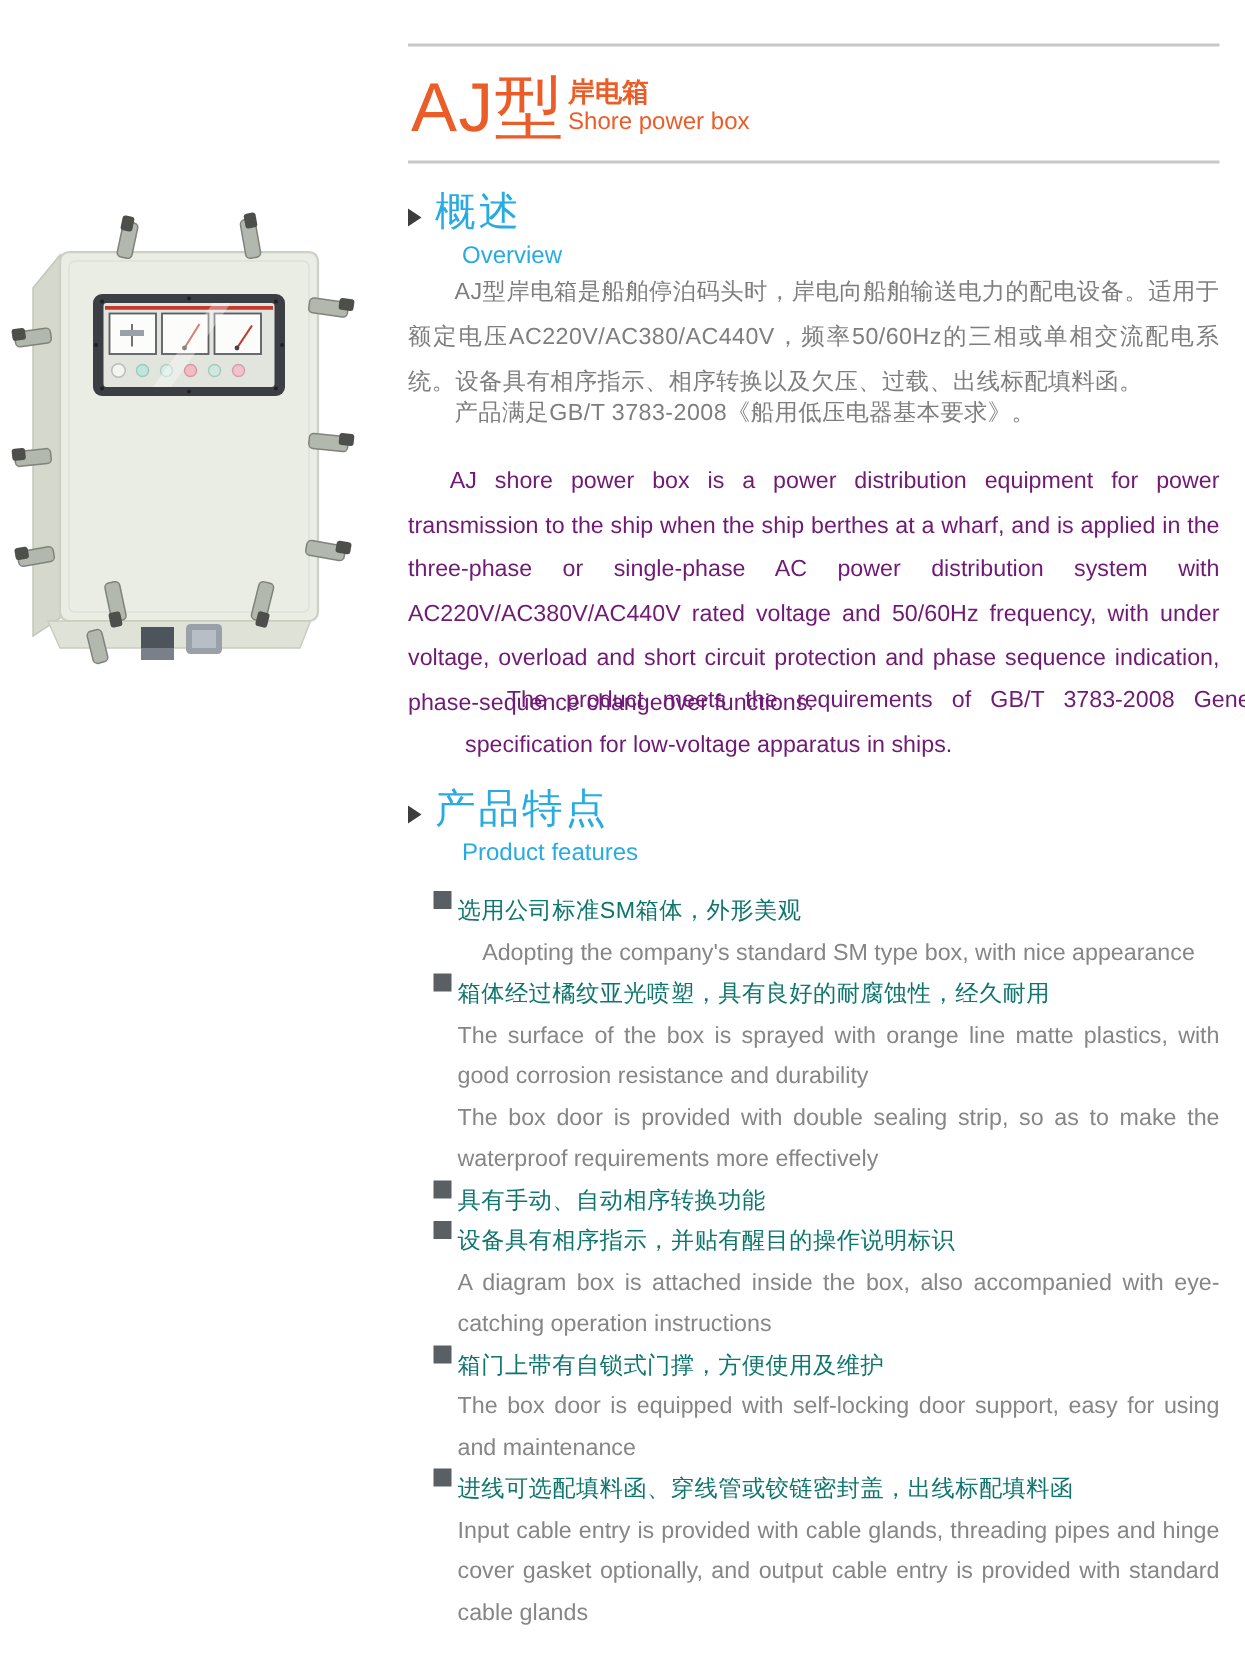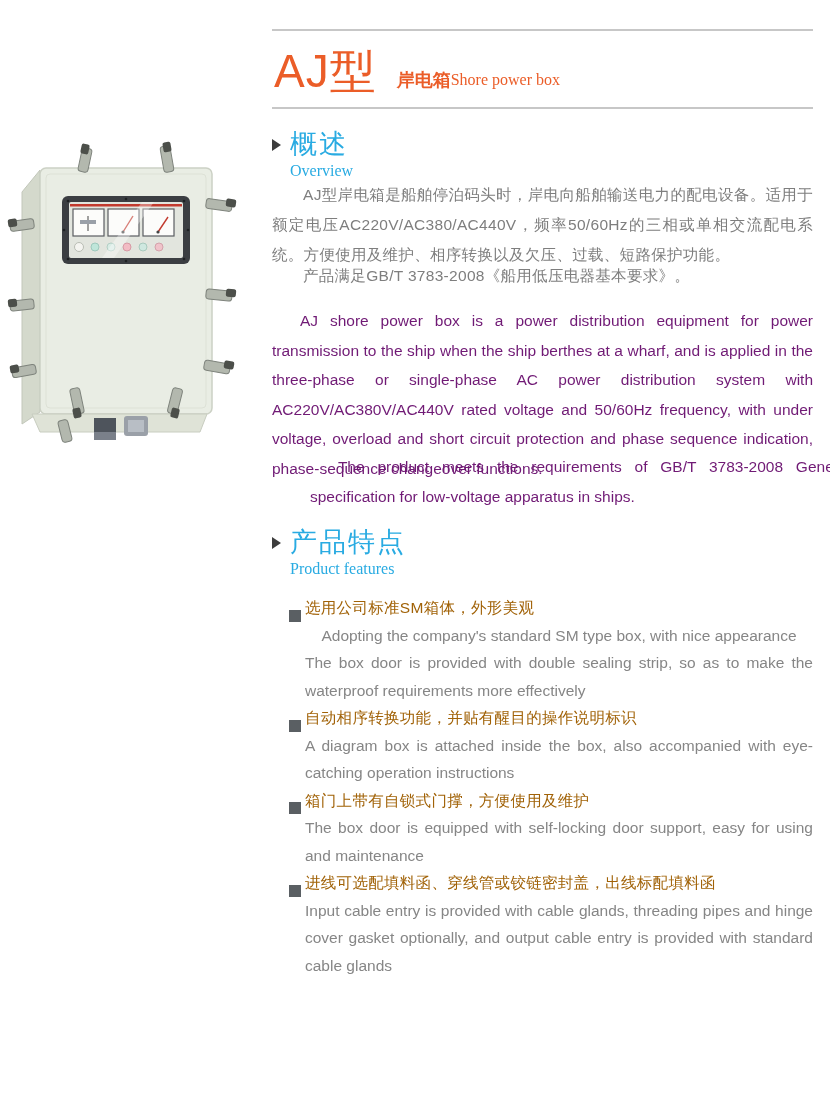--- a/index.html
+++ b/index.html
@@ -35,61 +35,61 @@
 
   .title-block {
     position: absolute; left: 2px; top: 48px;
     display: flex; align-items: flex-end;
     color: #eb5d28;
   }
   .title-model {
     font-size: 46px; line-height: 1;
     letter-spacing: 1px; font-weight: normal;
   }
-  .title-sub { display: flex; flex-direction: row; margin-left: 20px; padding-bottom: 3px; font-family: Liberation Serif, serif; }
+  .title-sub { display: flex; flex-direction: column; margin-left: 2px; padding-bottom: 3px; }
   .title-sub-cn { font-size: 18px; font-weight: bold; line-height: 1.15; }
   .title-sub-en { font-size: 16px; line-height: 1.2; }
 
   .section-heading { position: absolute; left: 0; }
   #overview-heading { top: 130px; }
   #features-heading { top: 528px; }
-  .heading-row { display: flex; align-items: center; }
+  .heading-row { display: flex; align-items: center; font-family: Liberation Mono, monospace; }
   .tri-icon {
     width: 0; height: 0;
     border-left: 9px solid #3d3d3d;
     border-top: 6.5px solid transparent;
     border-bottom: 6.5px solid transparent;
     margin-right: 9px;
   }
   .heading-cn {
     color: #29abe2; font-size: 27px; line-height: 1.1;
     letter-spacing: 2px; font-weight: normal;
   }
   .heading-en {
     color: #29abe2; font-size: 16px;
-    margin-left: 18px; margin-top: 2px; font-family: Liberation Serif, serif;
+    margin-left: 36px; margin-top: 2px;
   }
 
   .para {
     position: absolute; left: 0; width: 541px;
     color: #7e7e7e; font-size: 15.5px;
     text-align: justify;
   }
   .para-cn { line-height: 30px; text-indent: 2em; letter-spacing: 0.3px; }
   .para-en { line-height: 29.5px; text-indent: 1.8em; color: #701a75; }
   #ov-cn-1 { top: 180px; }
   #ov-cn-2 { top: 261px; }
   #ov-en-1 { top: 306px; }
   #ov-en-2 { top: 452px; margin-left: 38px; }
 
   .features-list { position: absolute; left: 17px; top: 594px; width: 524px; }
   .feature-item { margin: 0; }
   .f-cn {
-    color: #a16207; font-size: 15.5px; line-height: 27.5px;
-    display: flex; align-items: flex-end; letter-spacing: 0.3px;
+    color: #0f766e; font-size: 15.5px; line-height: 27.5px;
+    display: flex; align-items: flex-start; letter-spacing: 0.3px;
   }
   .bullet-square {
     flex: 0 0 auto;
     width: 12px; height: 12px;
     background: #5a5f63;
     margin-right: 4px;
   }
   .f-en {
     color: #868686; font-size: 15.5px; line-height: 27.5px;
     margin-left: 16px; width: 508px;
@@ -214,21 +214,21 @@
   <div class="rule" id="rule-bottom"></div>
 
   <div class="section-heading" id="overview-heading">
     <div class="heading-row">
       <span class="tri-icon"></span>
       <span class="heading-cn">概述</span>
     </div>
     <div class="heading-en">Overview</div>
   </div>
 
-  <p class="para para-cn" id="ov-cn-1">AJ型岸电箱是船舶停泊码头时，岸电向船舶输送电力的配电设备。适用于额定电压AC220V/AC380/AC440V，频率50/60Hz的三相或单相交流配电系统。方便使用及维护、相序转换以及欠压、过载、短路保护功能。</p>
+  <p class="para para-cn" id="ov-cn-1">AJ型岸电箱是船舶停泊码头时，岸电向船舶输送电力的配电设备。适用于额定电压AC220V/AC380/AC440V，频率50/60Hz的三相或单相交流配电系统。设备具有相序指示、相序转换以及欠压、过载、出线标配填料函。</p>
   <p class="para para-cn" id="ov-cn-2">产品满足GB/T 3783-2008《船用低压电器基本要求》。</p>
   <p class="para para-en" id="ov-en-1">AJ shore power box is a power distribution equipment for power transmission to the ship when the ship berthes at a wharf, and is applied in the three-phase or single-phase AC power distribution system with AC220V/AC380V/AC440V rated voltage and 50/60Hz frequency, with under voltage, overload and short circuit protection and phase sequence indication, phase-sequence changeover functions.</p>
   <p class="para para-en" id="ov-en-2">The product meets the requirements of GB/T 3783-2008 General specification for low-voltage apparatus in ships.</p>
 
   <div class="section-heading" id="features-heading">
     <div class="heading-row">
       <span class="tri-icon"></span>
       <span class="heading-cn">产品特点</span>
     </div>
     <div class="heading-en">Product features</div>
@@ -237,32 +237,43 @@
   <div class="features-list">
 
     <div class="feature-item">
       <div class="f-cn">
         <span class="bullet-square"></span>
         <span>选用公司标准SM箱体，外形美观</span>
       </div>
       <div class="f-en single">Adopting the company's standard SM type box, with nice appearance</div>
     </div>
 
+    <div class="feature-item">
+      <div class="f-cn">
+        <span class="bullet-square"></span>
+        <span>箱体经过橘纹亚光喷塑，具有良好的耐腐蚀性，经久耐用</span>
+      </div>
+      <div class="f-en">The surface of the box is sprayed with orange line matte plastics, with good corrosion resistance and durability</div>
+    </div>
 
     <div class="feature-item">
       <div class="f-en">The box door is provided with double sealing strip, so as to make the waterproof requirements more effectively</div>
     </div>
 
     <div class="feature-item">
-    </div>
-
-    <div class="feature-item">
-      <div class="f-cn">
-        <span class="bullet-square"></span>
-        <span>自动相序转换功能，并贴有醒目的操作说明标识</span>
+      <div class="f-cn">
+        <span class="bullet-square"></span>
+        <span>具有手动、自动相序转换功能</span>
+      </div>
+    </div>
+
+    <div class="feature-item">
+      <div class="f-cn">
+        <span class="bullet-square"></span>
+        <span>设备具有相序指示，并贴有醒目的操作说明标识</span>
       </div>
       <div class="f-en">A diagram box is attached inside the box, also accompanied with eye-catching operation instructions</div>
     </div>
 
     <div class="feature-item">
       <div class="f-cn">
         <span class="bullet-square"></span>
         <span>箱门上带有自锁式门撑，方便使用及维护</span>
       </div>
       <div class="f-en">The box door is equipped with self-locking door support, easy for using and maintenance</div>

